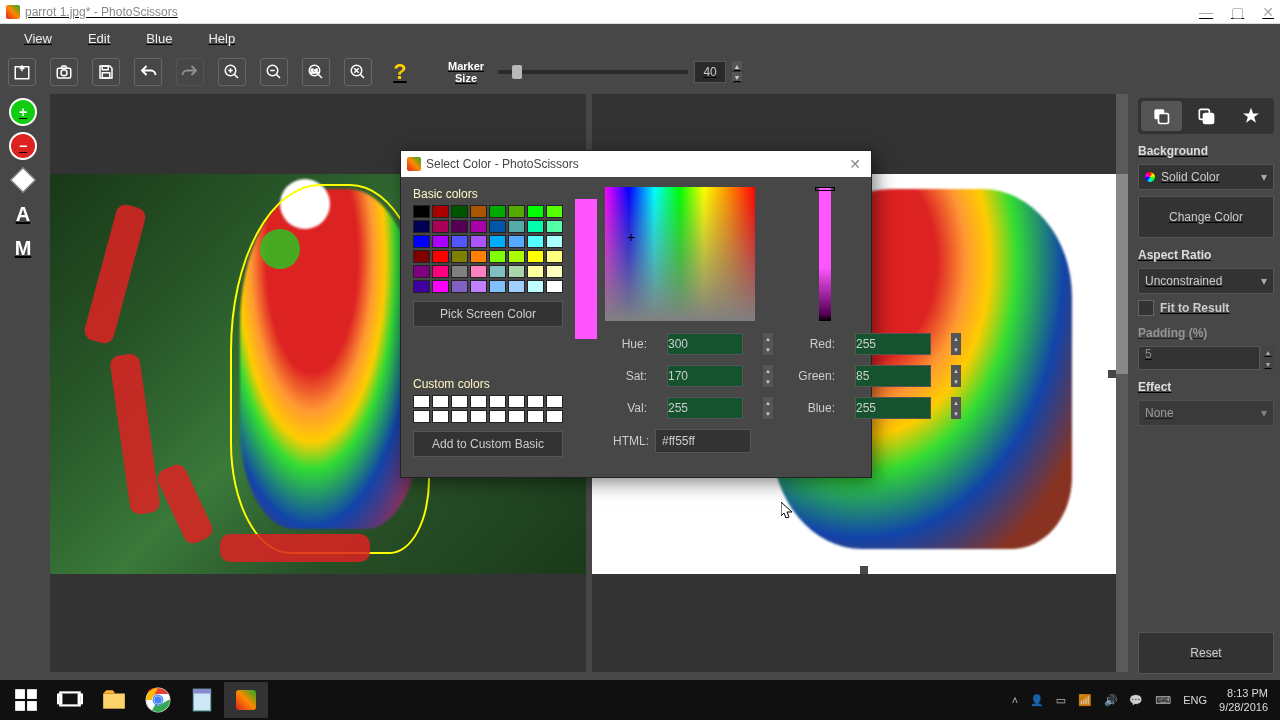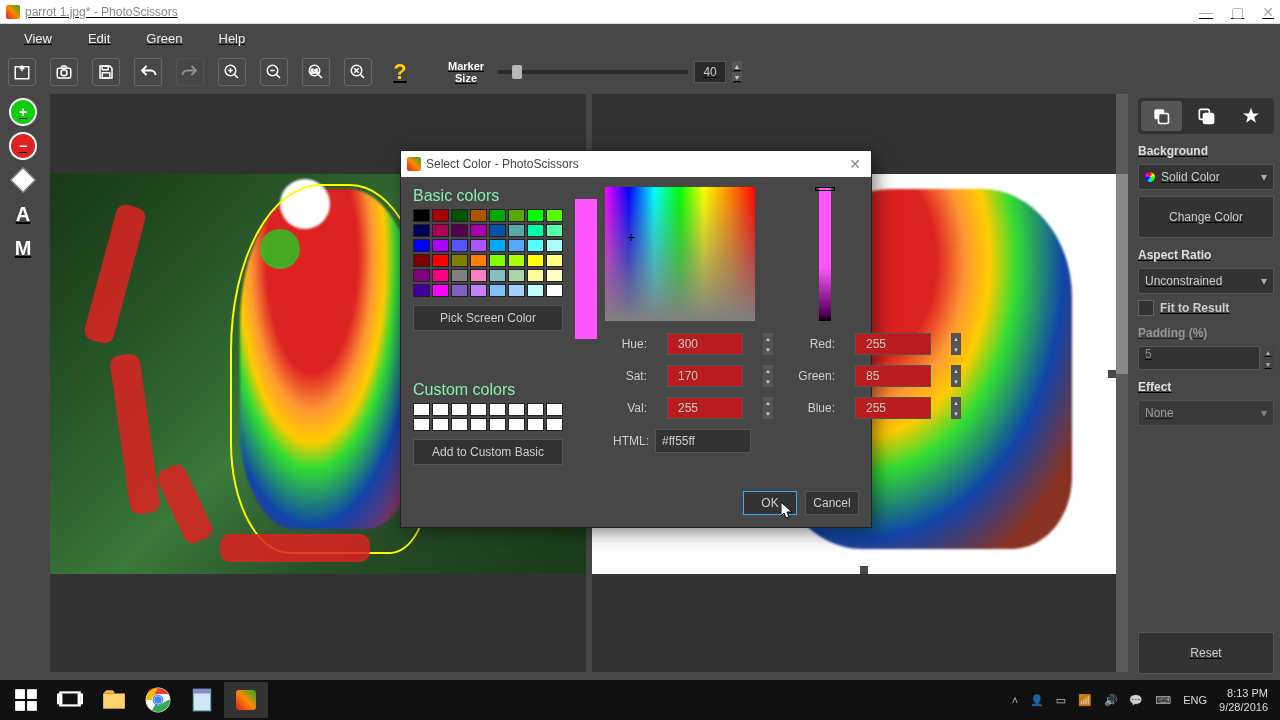--- a/index.html
+++ b/index.html
@@ -71,38 +71,38 @@
 .right-panel .pad-spin div { flex:1; background:#444; font-size:7px; color:#aaa; display:flex; align-items:center; justify-content:center;}
 .right-panel .reset-btn { margin-top:auto;}
 
 
 .color-dialog { position:absolute; left:400px; top:150px; width:472px; background:#474747; border:1px solid #222; box-shadow:4px 4px 18px rgba(0,0,0,0.5);}
 .color-dialog .dlg-title { height:26px; background:#fff; display:flex; align-items:center; padding:0 6px; font-size:12px; color:#444;}
 .color-dialog .dlg-title .dlg-icon { width:14px; height:14px; margin-right:5px; background:linear-gradient(45deg,#d22,#f80,#2a2); border-radius:2px;}
 .color-dialog .dlg-title .dlg-close { margin-left:auto; font-size:14px; color:#888; cursor:default; padding:0 4px;}
 .color-dialog .dlg-body { padding:10px 12px; display:flex; gap:12px;}
 .color-dialog .dlg-left { width:156px; }
-.color-dialog .dlg-label { color:#86efac; font-size:16px; margin-bottom:4px;}
+.color-dialog .dlg-label { color:#fef9c3; font-size:12px; margin-bottom:4px;}
 .color-dialog .swatches { display:grid; grid-template-columns:repeat(8,17px); gap:2px; margin-bottom:8px;}
 .color-dialog .sw { width:17px; height:13px; border:1px solid #222; }
 .color-dialog .dlg-btn { width:100%; height:26px; background:#333; border:1px solid #555; color:#ccc; font-size:12px; margin-bottom:10px;}
 .color-dialog .custom-swatches { display:grid; grid-template-columns:repeat(8,17px); gap:2px; margin-bottom:8px;}
 .color-dialog .csw { width:17px; height:13px; background:#fff; border:1px solid #222;}
 .color-dialog .dlg-right { flex:1; }
 .color-dialog .picker-row { display:flex; gap:12px; }
 .color-dialog .sat-box { width:150px; height:134px; position:relative; background:linear-gradient(to bottom, rgba(128,128,128,0) 0%, rgba(128,128,128,1) 100%), linear-gradient(to right, #f0f 0%, #00f 16%, #0ff 33%, #0f0 50%, #ff0 66%, #f80 83%, #f00 100%); }
 .color-dialog .sat-cursor { position:absolute; left:22px; top:42px; color:#000; font-size:14px;}
 .color-dialog .hue-bar { width:12px; height:134px; background:linear-gradient(to bottom, #f5f 0%, #f5f 60%, #505 95%, #000 100%); position:relative;}
 .color-dialog .hue-handle { position:absolute; left:-4px; top:0; width:20px; height:4px; border:1px solid #000;}
 .color-dialog .preview-box { width:22px; height:140px; background:#ff55ff; margin-top:12px;}
 .color-dialog .inputs-area { margin-top:12px; display:flex; gap:20px;}
 .color-dialog .inputs-col { display:flex; flex-direction:column; gap:10px;}
 .color-dialog .in-row { display:flex; align-items:center; gap:20px;}
 .color-dialog .in-row label { color:#ccc; font-size:12px; width:42px; text-align:right;}
-.color-dialog .in-row input { width:76px; height:22px; background:#b91c1c; border:1px solid #555; color:#ccc; font-size:12px; padding:0 10px;}
+.color-dialog .in-row input { width:76px; height:22px; background:#14532d; border:1px solid #555; color:#ccc; font-size:12px; padding:0 0;}
 .color-dialog .in-spin { width:10px; display:flex; flex-direction:column;}
 .color-dialog .in-spin div { height:11px; background:#555; font-size:6px; color:#ccc; display:flex; align-items:center; justify-content:center;}
 .color-dialog .html-row { margin-top:10px; display:flex; align-items:center; gap:6px;}
 .color-dialog .html-row label { color:#ccc; font-size:12px;margin-left:8px;}
 .color-dialog .html-row input { width:96px; height:24px; background:#333; border:1px solid #555; color:#ccc; font-size:12px; padding:0 6px;}
 .color-dialog .dlg-footer { padding:6px 12px 12px; display:flex; justify-content:flex-end; gap:8px;}
 .color-dialog .dlg-footer button { width:54px; height:24px; background:#333; border:1px solid #555; color:#ccc; font-size:12px;}
 .color-dialog .dlg-footer button.ok-btn { border:1px solid #3af;}
 .cursor-arrow { position:absolute; left:781px; top:502px; width:12px; height:18px; pointer-events:none; z-index:999;}
 
@@ -125,21 +125,21 @@
     <div class="controls">
       <span>—</span>
       <span>▢</span>
       <span>✕</span>
     </div>
   </div>
 
   <div class="menubar">
     <div class="menu-item">View</div>
     <div class="menu-item">Edit</div>
-    <div class="menu-item">Green</div>
+    <div class="menu-item">Blue</div>
     <div class="menu-item">Help</div>
   </div>
 
   <div class="toolbar">
     <div class="tool-btn">
         <svg viewBox="0 0 24 24" fill="none" stroke="#fff" stroke-width="2">
           <rect x="3" y="5" width="18" height="16"></rect>
           <path d="M12 3v8M9 8l3-3 3 3"></path>
         </svg>
       </div>
@@ -442,24 +442,20 @@
             </div>
           </div>
           <div class="html-row">
               <label>HTML:</label>
               <input value="#ff55ff" style="">
             </div>
         </div>
       </div>
     </div>
   </div>
-  <div class="dlg-footer">
-    <button class="ok-btn">OK</button>
-    <button>Cancel</button>
-  </div>
 </div>
 
 <svg class="cursor-arrow" viewBox="0 0 12 18">
     <path d="M0 0l0 14 3-3 2 5 3-1-2-5 5 0z" fill="#fff" stroke="#000" stroke-width="1"></path>
   </svg>
 
 <div class="taskbar">
   <div class="tb-item">
       <svg class="tb-icon" viewBox="0 0 24 24" fill="#fff">
         <rect x="2" y="2" width="9" height="9"></rect>

